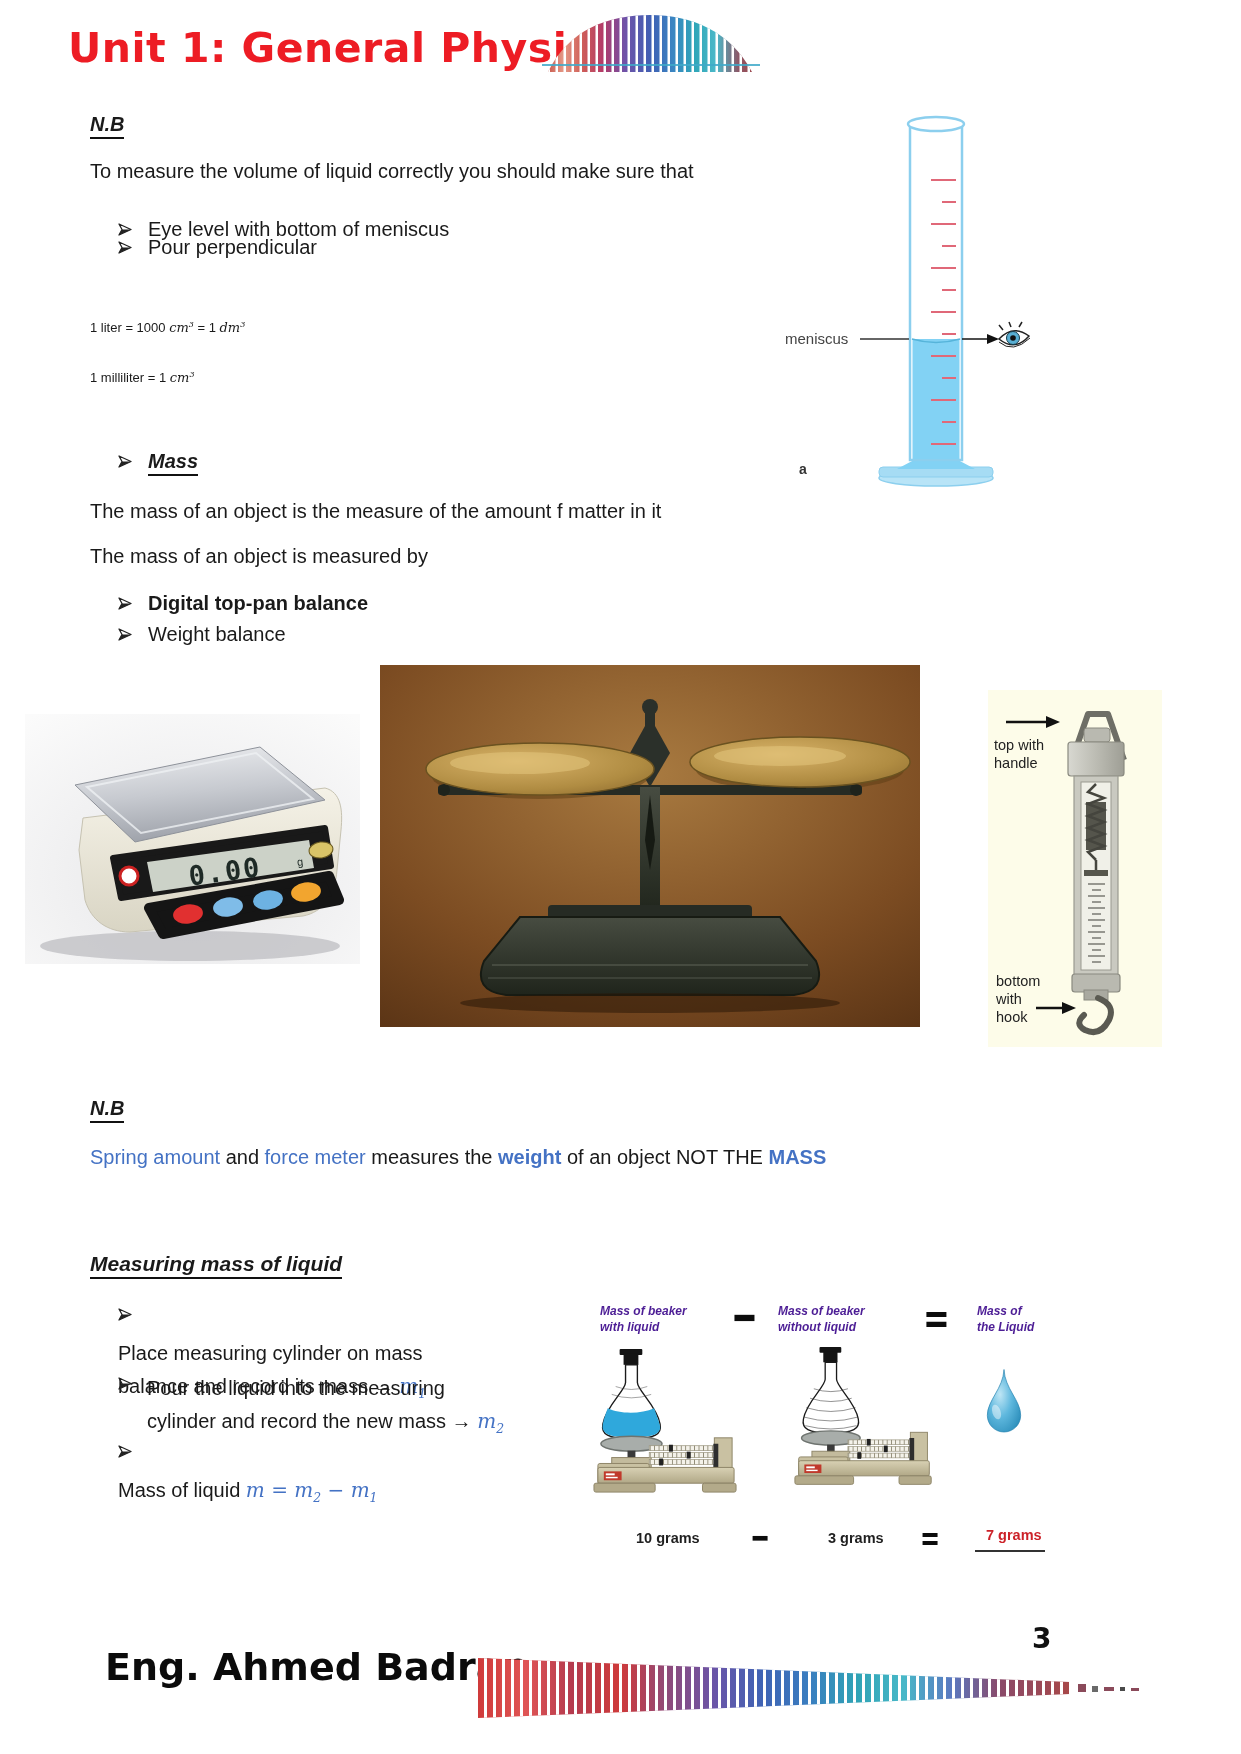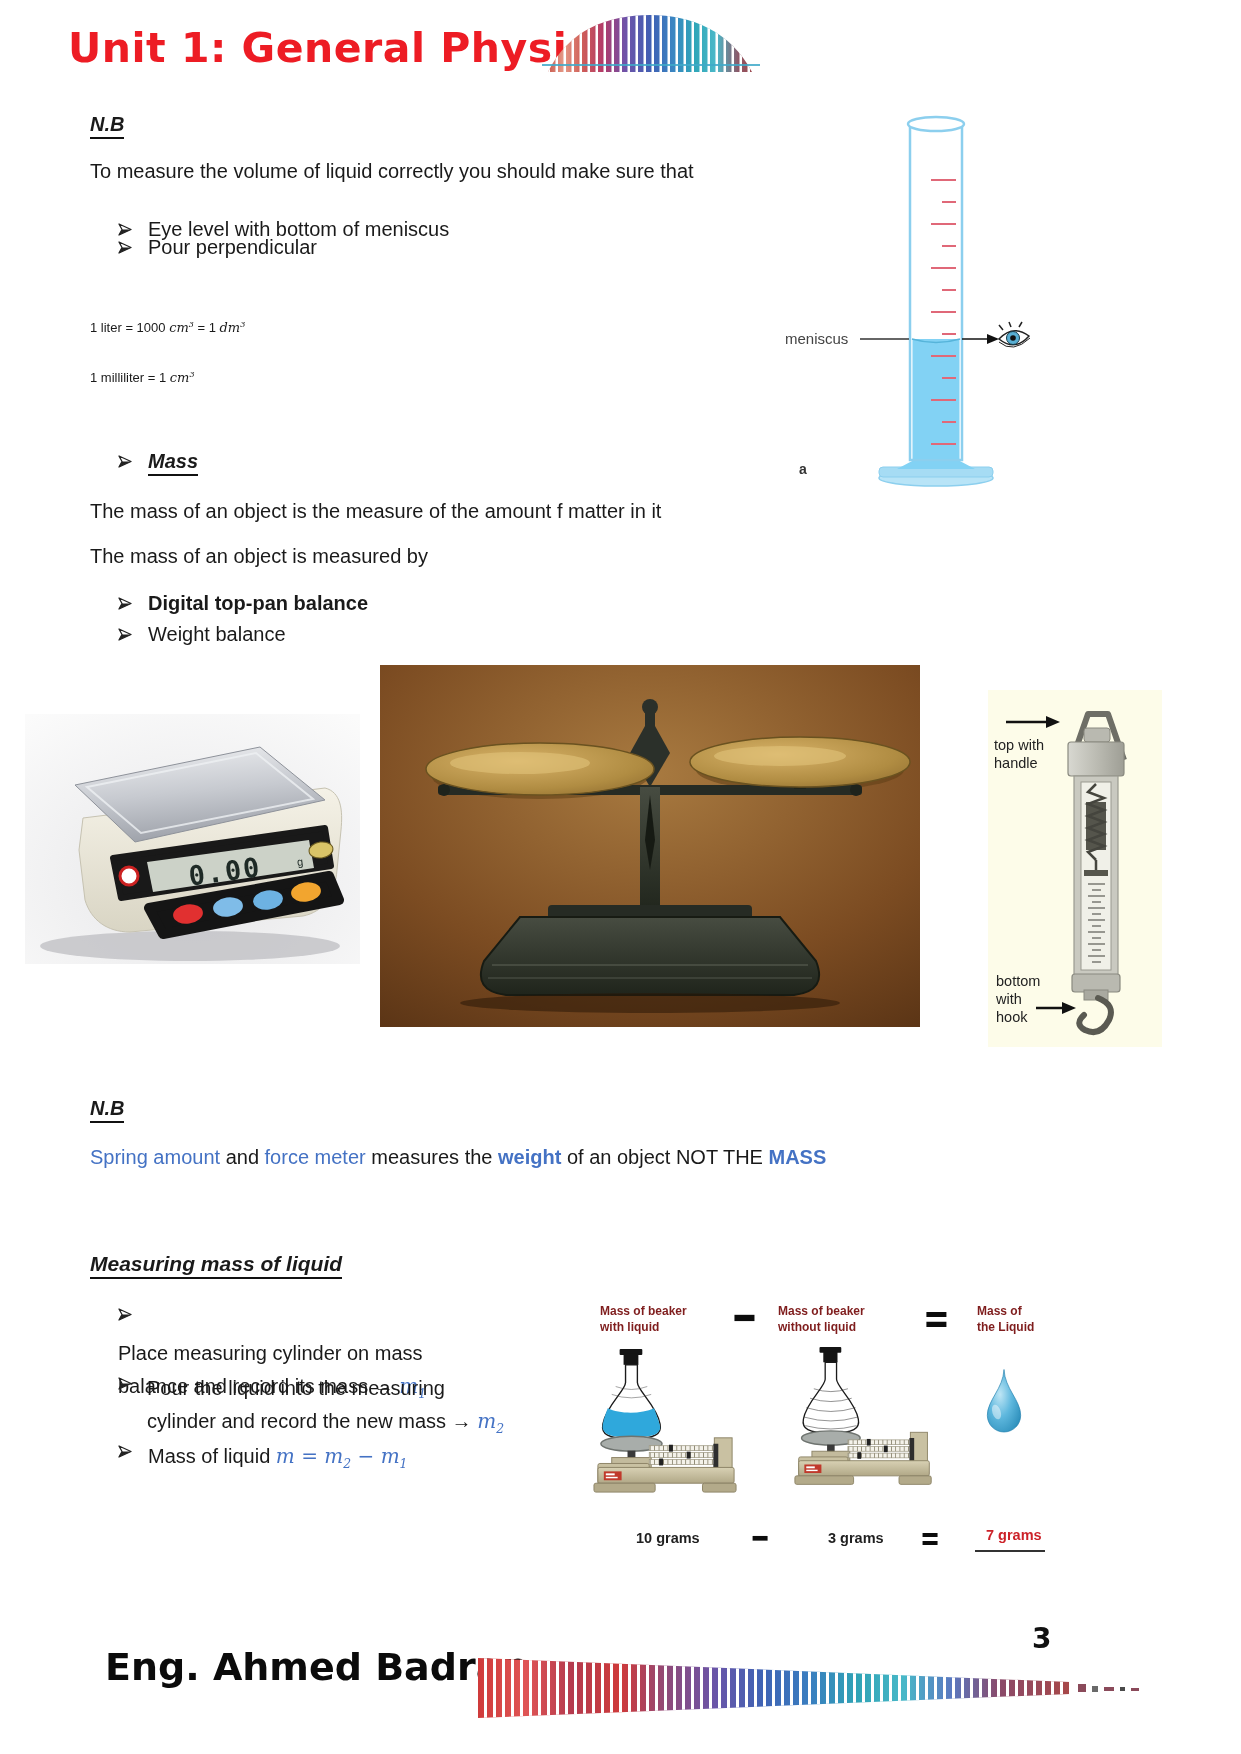--- a/index.html
+++ b/index.html
@@ -12,21 +12,21 @@
   .eq{font-size:13px;white-space:pre-wrap;}
   .heading-underline{font-weight:bold;font-style:italic;border-bottom:2.5px solid #111;padding-bottom:1px;display:inline-block;}
   .bullet-row{position:absolute;display:flex;align-items:flex-start;gap:16px;}
   .arrow{flex:none;margin-top:5px;}
   .btext{font-size:20px;line-height:33px;white-space:pre-wrap;}
   .mathv{font-family:"DejaVu Serif",serif;font-style:italic;}
   sup,sub{font-size:62%;}
   .blue{color:#4472c4;}
   .bold{font-weight:bold;}
   .note-line{font-size:20px;white-space:pre-wrap;}
-  .fig-label{position:absolute;font-size:12px;font-weight:bold;color:#7f1d1d;line-height:16px;}
+  .fig-label{position:absolute;font-size:12px;font-weight:bold;color:#4c1d95;line-height:16px;font-style:italic;}
   .fig-op{position:absolute;font-weight:bold;color:#0c0c0c;font-family:"DejaVu Sans",sans-serif;}
   .result-label{position:absolute;font-size:14.5px;font-weight:bold;color:#1f1f1f;}
   .author{font-family:"DejaVu Sans",sans-serif;font-size:38px;font-weight:bold;color:#0b0b0b;}
   .pagenum{font-family:"DejaVu Sans",sans-serif;font-size:28px;font-weight:bold;color:#111;}
 </style>
 </head>
 <body>
 
 <div class="page">
 
@@ -301,21 +301,21 @@
   </div>
 
   <div class="bullet-row" style="left:118px;top:1372px;gap:15px;">
     <svg class="arrow" width="14" height="13">
         <path d="M1,1 L13,6.5 L1,12 L4,6.5 Z" fill="#fff" stroke="#222" stroke-width="1.3" stroke-linejoin="round"></path>
         <path d="M1,12 L13,6.5 L4,6.5 Z" fill="#222"></path>
       </svg>
     <div class="btext" style="width:368px;"><span>Pour the liquid into the measuring cylinder and record the new mass → </span><span class="mathv blue">m</span><sub class="mathv blue">2</sub></div>
   </div>
 
-  <div class="bullet-row" style="left:118px;top:1440px;">
+  <div class="bullet-row" style="left:118px;top:1440px;flex-direction:column;">
     <svg class="arrow" width="14" height="13">
         <path d="M1,1 L13,6.5 L1,12 L4,6.5 Z" fill="#fff" stroke="#222" stroke-width="1.3" stroke-linejoin="round"></path>
         <path d="M1,12 L13,6.5 L4,6.5 Z" fill="#222"></path>
       </svg>
     <div class="btext" style="width:420px;"><span>Mass of liquid </span><span class="mathv blue">m</span><span class="mathv blue"> = </span><span class="mathv blue">m</span><sub class="mathv blue">2</sub><span class="mathv blue"> − </span><span class="mathv blue">m</span><sub class="mathv blue">1</sub></div>
   </div>
 
   <div class="abs" style="left:590px;top:1295px;width:470px;height:275px;">
     <div class="fig-label" style="left:10px;top:8px;width:112px;">Mass of beaker with liquid</div>
     <div class="fig-op" style="left:141px;top:2px;font-size:32px;transform:scaleY(1.7);">−</div>

